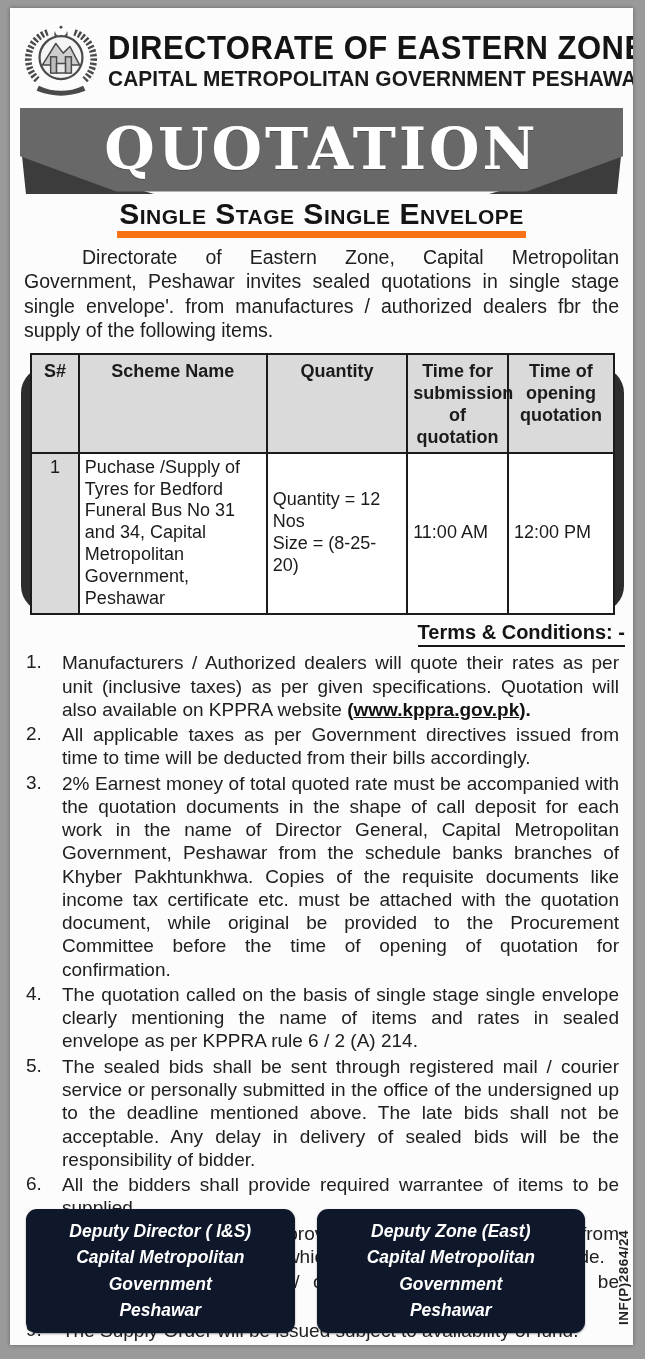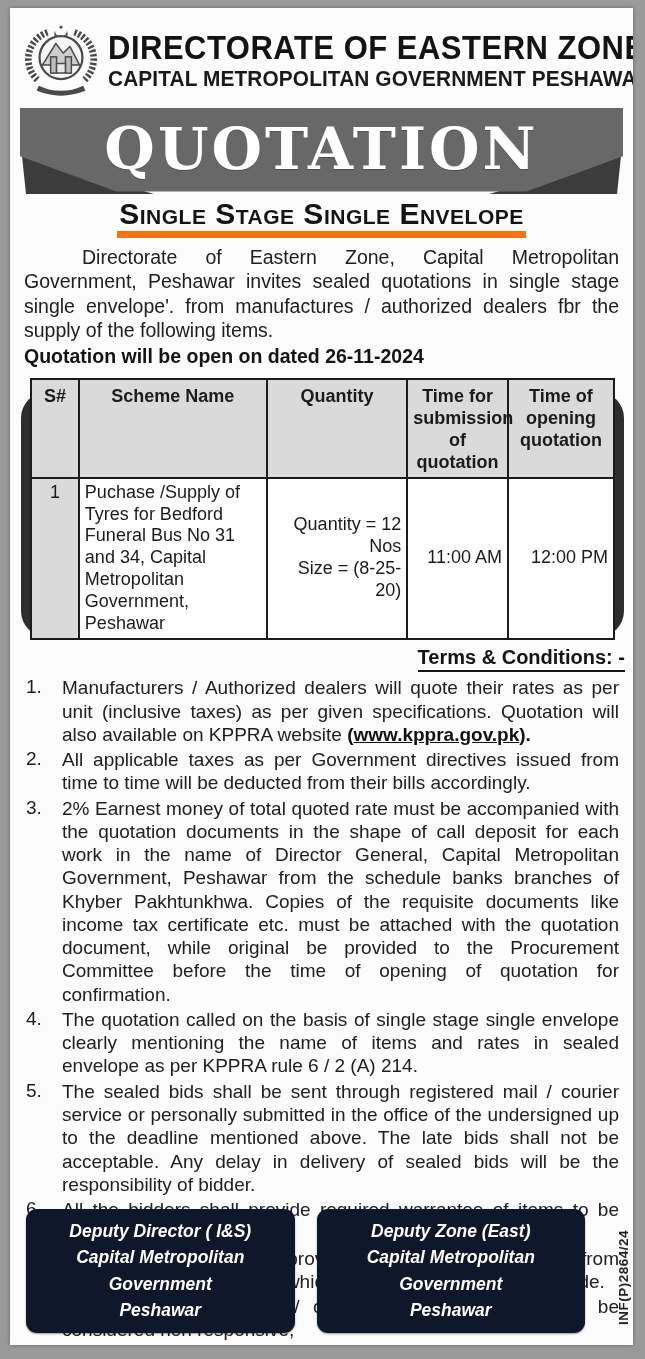--- a/index.html
+++ b/index.html
@@ -71,21 +71,21 @@
     position:relative;width:100%;border-collapse:collapse;background:#fff;
     table-layout:fixed;
   }
   table.quote th,table.quote td{
     border:2px solid #1c1c1c;padding:3px 5px;font-size:18px;line-height:1.22;
   }
   table.quote th{background:#dadada;font-weight:800;text-align:center;vertical-align:top;padding-top:6px;}
   .c0{width:7%;}.c1{width:33.5%;}.c2{width:24.5%;}.c3{width:17%;margin-top:48px;}.c4{width:18%;}
   td.sno{background:#dadada;text-align:center;vertical-align:top;font-weight:400;}
   td.scheme{text-align:left;vertical-align:middle;padding-left:7px;}
-  td.qty,td.time{text-align:right;vertical-align:middle;}
+  td.qty,td.time{text-align:left;vertical-align:middle;}
   tr.data-row{height:96px;}
   
   .terms-head-row{text-align:right;margin-top:6px;}
   .terms-head{
     display:inline-block;font-weight:800;font-size:20px;
     border-bottom:2.5px solid #161616;padding-bottom:1px;color:#141414;
   }
   .terms{margin:4px 6px 0 8px;}
   .term{display:flex;margin-bottom:2px;}
   .tnum{flex:0 0 36px;font-size:19px;color:#202020;}
@@ -146,21 +146,20 @@
     <div class="banner">
       <div class="banner-text">QUOTATION</div>
     </div>
   </div>
 
   <div class="subhead-row">
     <span class="subhead">Single Stage Single Envelope</span>
   </div>
 
   <p class="intro">Directorate of Eastern Zone, Capital Metropolitan Government, Peshawar invites sealed quotations in single stage single envelope'. from manufactures / authorized dealers fbr the supply of the following items.</p>
-  <div class="open-date">Quotation will be open on dated 26-11-2024</div>
 
   <div class="table-zone">
     <table class="quote">
       <tbody>
           <tr>
         <th class="c0">S#</th>
         <th class="c1">Scheme Name</th>
         <th class="c2">Quantity</th>
         <th class="c3">Time for submission of quotation</th>
         <th class="c4">Time of opening quotation</th>

